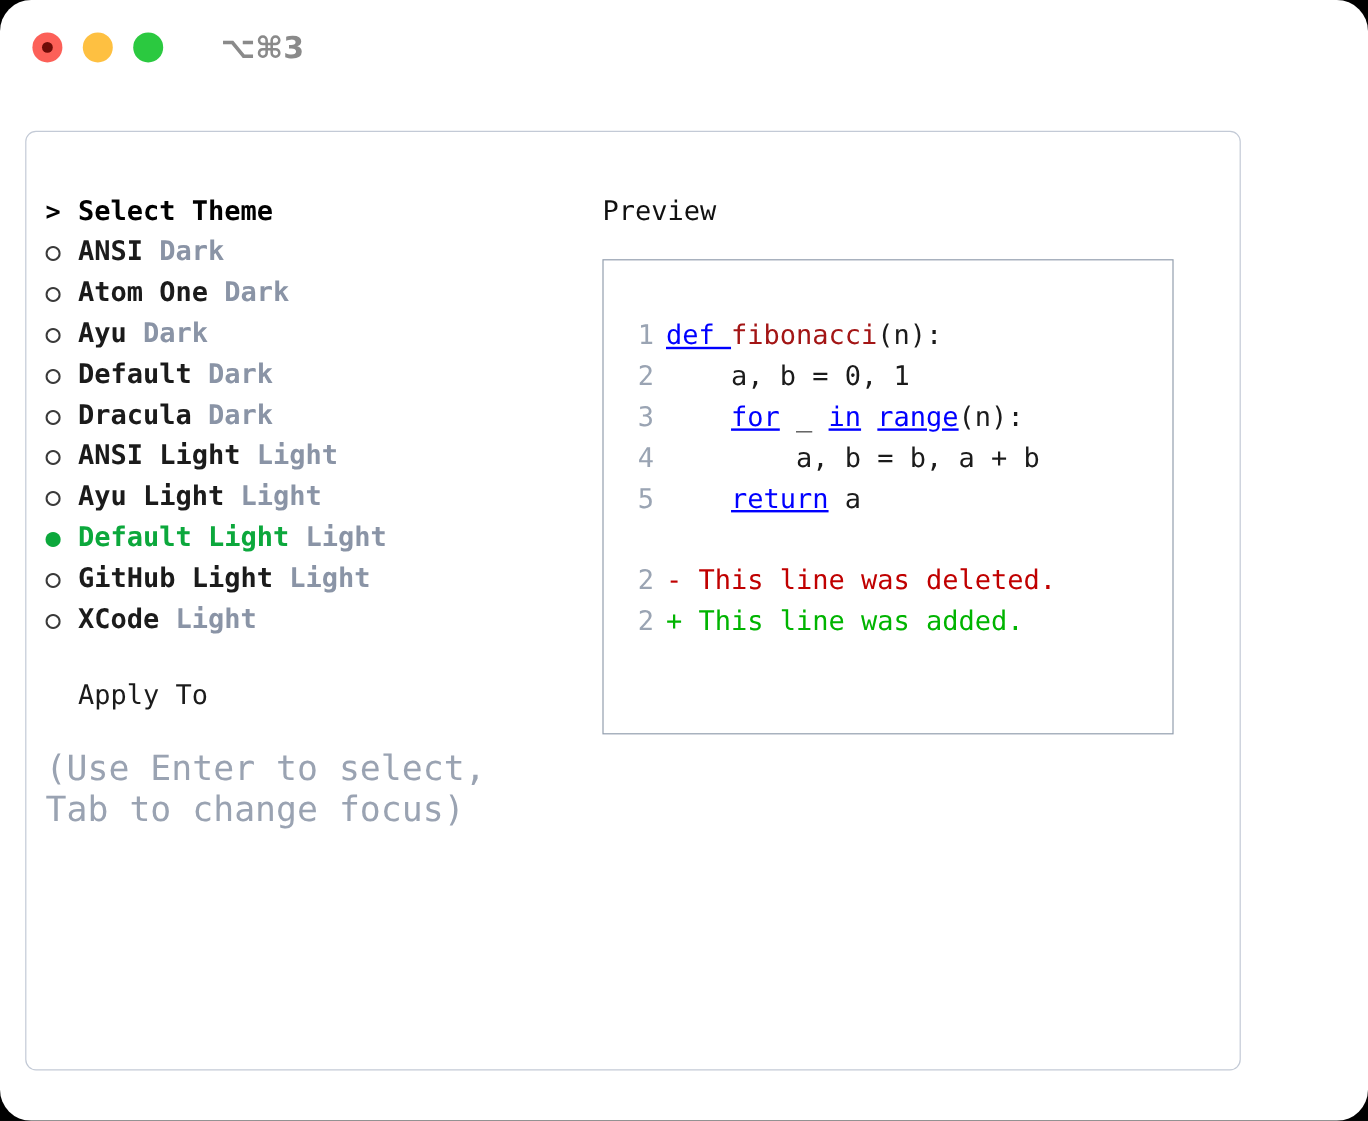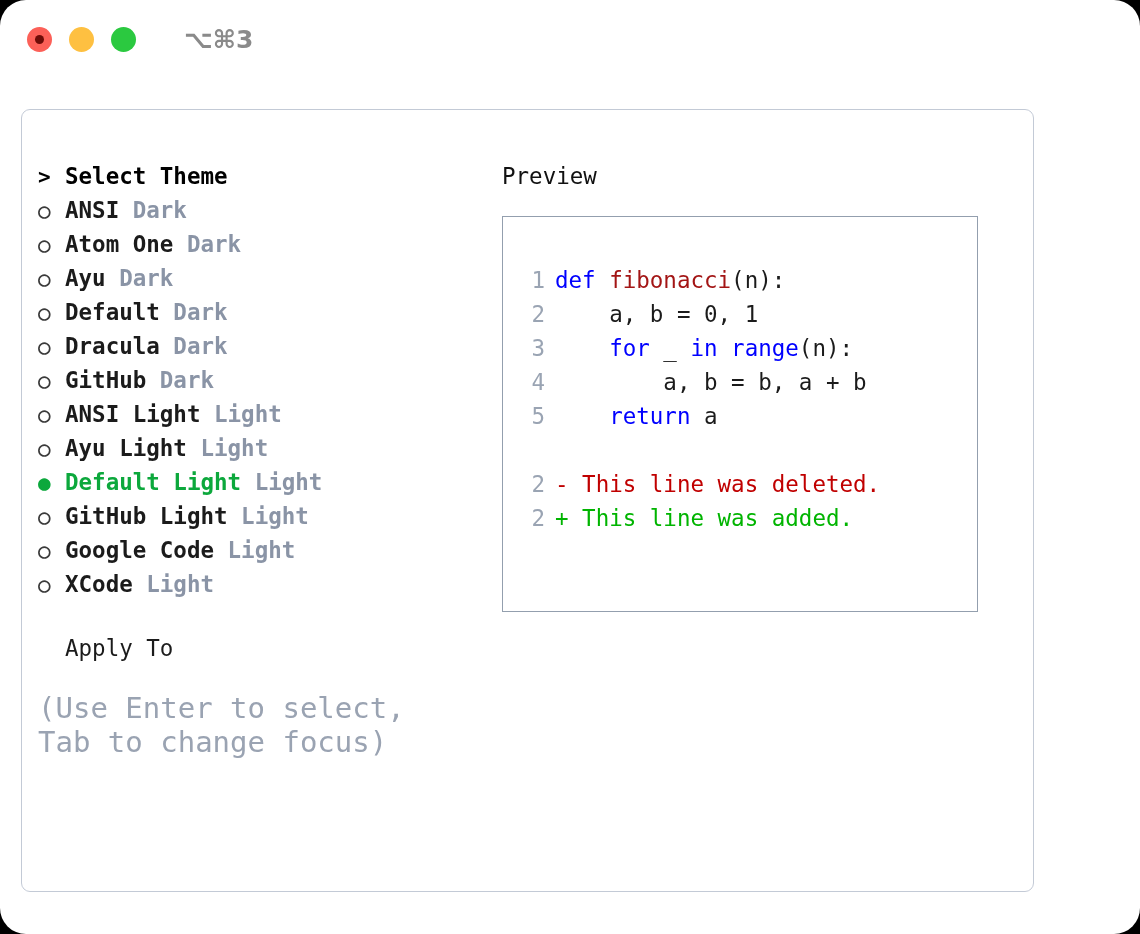--- a/index.html
+++ b/index.html
@@ -134,21 +134,21 @@
     white-space: pre;
     padding-left: 14px;
   }
   .lnum {
     display: inline-block;
     width: 28px;
     text-align: right;
     color: #9aa4b3;
     margin-right: 10px;
   }
-  .kw   { color: #0000ff; }
+  .kw   { color: #0000ff; text-decoration: underline; }
   .fn   { color: #a31515; }
   .plain{ color: #1b1b1b; }
   .diff-ctx { color: #7b7b7b; }
   .diff-del { color: #c00000; }
   .diff-add { color: #00b400; }
 
   .blank-line { height: 34px; }
 </style>
 </head>
 <body>
@@ -173,26 +173,24 @@
       <div class="row header-row">
         <span class="marker">&gt;</span><span>Select Theme</span>
       </div>
 
       <div id="theme-items">
           <div class="row"><span class="marker marker-unsel">○</span><span class="">ANSI</span><span class="tag"> Dark</span></div>
           <div class="row"><span class="marker marker-unsel">○</span><span class="">Atom One</span><span class="tag"> Dark</span></div>
           <div class="row"><span class="marker marker-unsel">○</span><span class="">Ayu</span><span class="tag"> Dark</span></div>
           <div class="row"><span class="marker marker-unsel">○</span><span class="">Default</span><span class="tag"> Dark</span></div>
           <div class="row"><span class="marker marker-unsel">○</span><span class="">Dracula</span><span class="tag"> Dark</span></div>
-          <div class="row"><span class="marker marker-unsel">○</span><span class="">GitHub</span><span class="tag"> Dark</span></div>
           <div class="row"><span class="marker marker-unsel">○</span><span class="">ANSI Light</span><span class="tag"> Light</span></div>
           <div class="row"><span class="marker marker-unsel">○</span><span class="">Ayu Light</span><span class="tag"> Light</span></div>
           <div class="row"><span class="marker marker-sel">●</span><span class="label-sel">Default Light</span><span class="tag"> Light</span></div>
           <div class="row"><span class="marker marker-unsel">○</span><span class="">GitHub Light</span><span class="tag"> Light</span></div>
-          <div class="row"><span class="marker marker-unsel">○</span><span class="">Google Code</span><span class="tag"> Light</span></div>
           <div class="row"><span class="marker marker-unsel">○</span><span class="">XCode</span><span class="tag"> Light</span></div>
         </div>
 
       <div class="spacer-lg"></div>
 
       <div class="group-title">Apply To</div>
 
 
       <div class="spacer-sm"></div>
 

